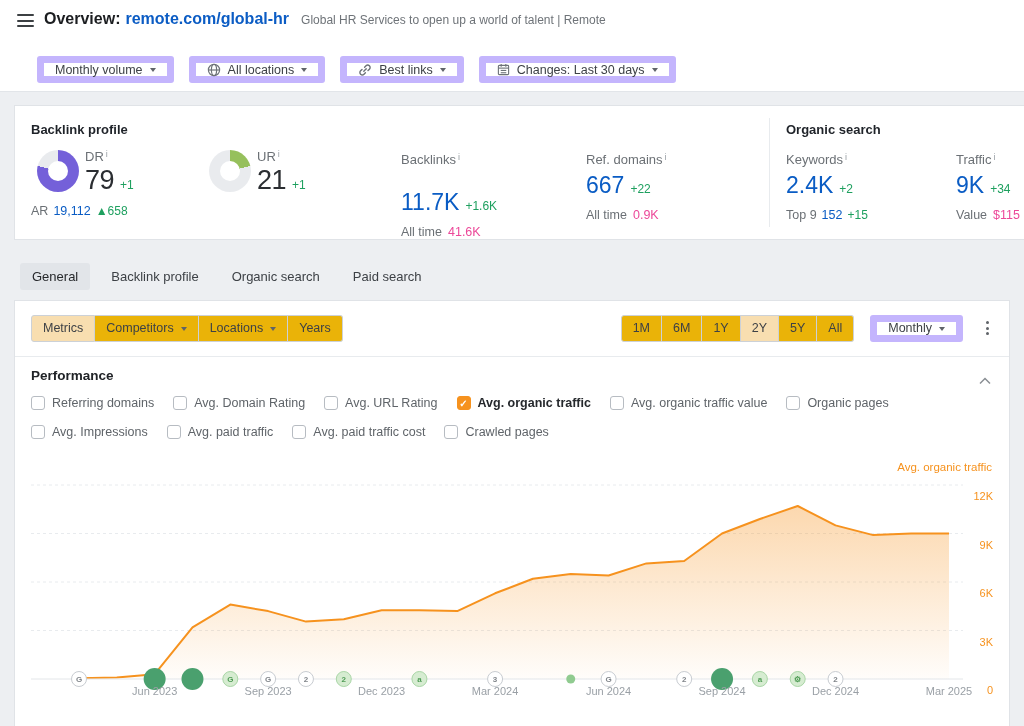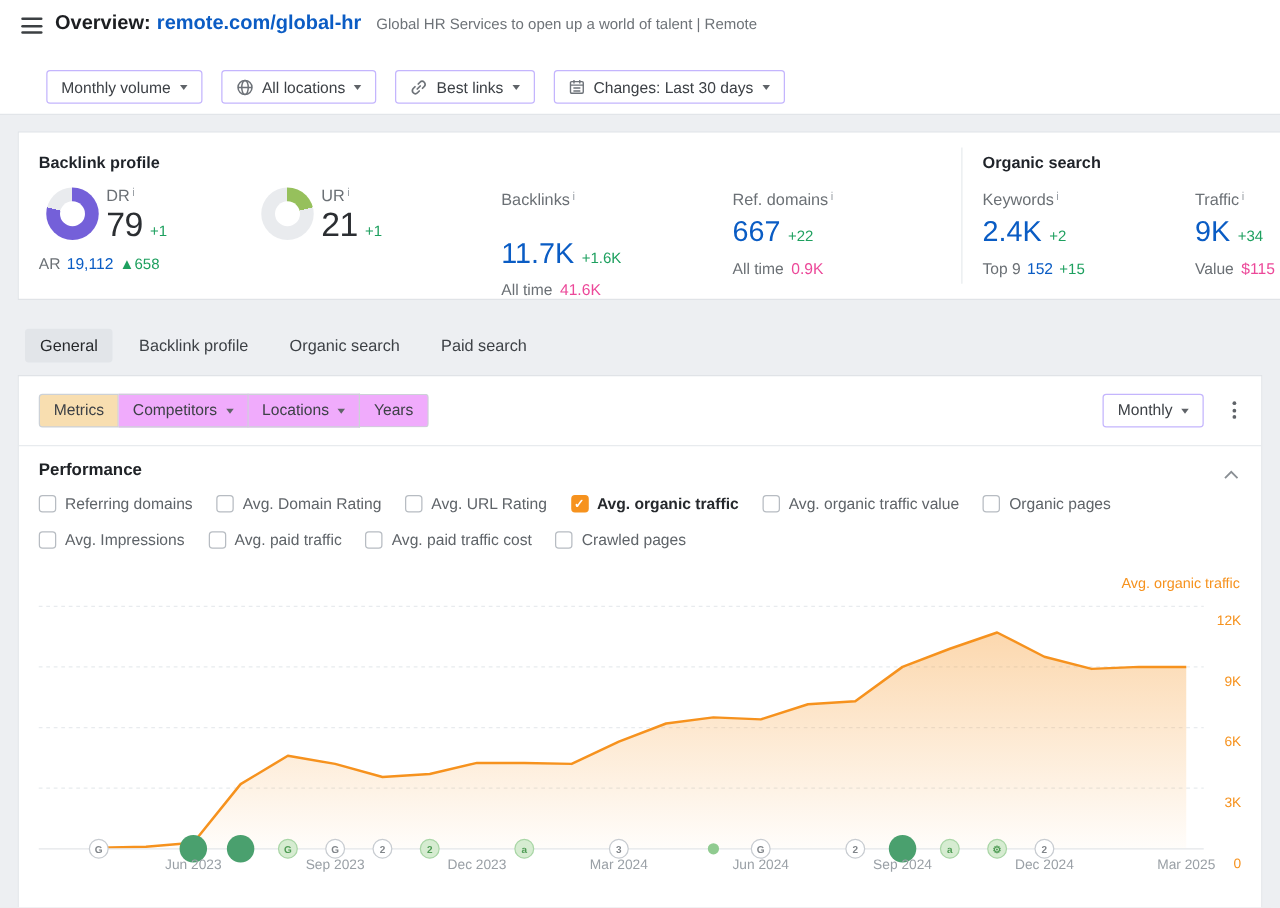--- a/index.html
+++ b/index.html
@@ -11,21 +11,21 @@
   }
   
   .header { position:absolute; left:0; top:0; width:1024px; height:92px; background:#fff; border-bottom:1px solid #e2e5e9; }
   .burger { position:absolute; left:17px; top:14px; width:17px; height:13px; display:flex; flex-direction:column; justify-content:space-between; cursor:pointer; }
   .burger span { display:block; height:2px; background:#3c4043; border-radius:1px; }
   .titlebar { position:absolute; left:44px; top:10px; white-space:nowrap; }
   .title-prefix { font-size:16px; font-weight:bold; color:#1c1e21; }
   .title-link { font-size:16px; font-weight:bold; color:#0b5cc4; margin-left:5px; cursor:pointer; }
   .subtitle { font-size:12px; color:#6e7378; margin-left:12px; }
   .filters { position:absolute; left:37px; top:56px; display:flex; gap:15px; }
-  .fbtn { height:27px; border:1px solid #c4b5fd; border-radius:3px; background:#fff; display:inline-flex; align-items:center; gap:7px; padding:0 11px; font-size:12.5px; color:#3d4146; cursor:pointer; white-space:nowrap; }
+  .fbtn { height:27px; border:7px solid #c4b5fd; border-radius:3px; background:#fff; display:inline-flex; align-items:center; gap:7px; padding:0 11px; font-size:12.5px; color:#3d4146; cursor:pointer; white-space:nowrap; }
   .caret { width:0; height:0; border:3.5px solid transparent; border-top:4.5px solid #5f6368; margin-top:4px; }
   .gicon { display:inline-flex; color:#6d7278; }
   
   .metrics-card { position:absolute; left:14px; top:105px; width:1014px; height:135px; background:#fff; border:1px solid #e0e3e7; }
   .sec-title { position:absolute; font-size:13px; font-weight:bold; color:#1f2329; }
   .m-label { font-size:13px; color:#6b7075; white-space:nowrap; }
   .sup-i { font-size:9px; color:#9aa0a6; position:relative; top:-4px; margin-left:2px; }
   .donut { position:absolute; width:42px; height:42px; border-radius:50%; }
   .donut::after { content:""; position:absolute; inset:11px; background:#fff; border-radius:50%; }
   .big-num { font-size:27px; color:#2b2e32; letter-spacing:-0.5px; }
@@ -38,21 +38,21 @@
   .vdivider { position:absolute; left:754px; top:12px; bottom:12px; width:1px; background:#e8ebee; }
   .abs { position:absolute; }
   
   .tabs { position:absolute; left:20px; top:263px; display:flex; gap:9px; font-size:13px; color:#3d4146; }
   .tab { padding:6px 12px; border-radius:3px; cursor:pointer; white-space:nowrap; }
   .tab.active { background:#e2e5e9; color:#26282b; }
   
   .chart-card { position:absolute; left:14px; top:300px; width:996px; height:434px; background:#fff; border:1px solid #e0e3e7; }
   .toolbar { position:absolute; left:16px; right:14px; top:13px; height:28px; display:flex; justify-content:space-between; align-items:center; }
   .seg { display:flex; }
-  .sbtn { border:1px solid #ccd1d7; border-left-width:0; height:27px; display:flex; align-items:center; gap:7px; padding:0 11px; font-size:12.5px; color:#3d4146; background:#f0abfc; cursor:pointer; white-space:nowrap; }
+  .sbtn { border:1px solid #ccd1d7; border-left-width:0; height:27px; display:flex; align-items:center; gap:7px; padding:0 11px; font-size:12.5px; color:#3d4146; background:#eab308; cursor:pointer; white-space:nowrap; }
   .seg .sbtn:first-child { border-left-width:1px; border-radius:3px 0 0 3px;text-align:center; }
   .seg .sbtn:last-child { border-radius:0 3px 3px 0; }
   .sbtn.active { background:#f8deb0; }
   .tright { display:flex; align-items:center; gap:16px; }
   .kebab { display:flex; flex-direction:column; gap:2.5px; align-items:center; width:16px; cursor:pointer; padding:3px 0; }
   .kebab i { width:3px; height:3px; border-radius:50%; background:#5f6368; }
   .card-divider { position:absolute; left:0; right:0; top:55px; height:1px; background:#e8ebee; }
   .perf-title { position:absolute; left:16px; top:67px; font-size:13.5px; font-weight:bold; color:#202327; }
   .collapse { position:absolute; right:18px; top:70px; cursor:pointer; color:#8a8f94; }
   .cbrow { position:absolute; left:16px; display:flex; gap:19px; align-items:center; font-size:12.5px; color:#5f6469; }
@@ -189,20 +189,28 @@
           </div>
         <div class="sbtn">
             <span>Locations</span>
             <span class="caret"></span>
           </div>
         <div class="sbtn">
             <span>Years</span>
           </div>
       </div>
       <div class="tright">
+        <div class="seg">
+          <div class="sbtn">1M</div>
+          <div class="sbtn">6M</div>
+          <div class="sbtn">1Y</div>
+          <div class="sbtn active">2Y</div>
+          <div class="sbtn">5Y</div>
+          <div class="sbtn">All</div>
+        </div>
         <div class="fbtn">
           <span>Monthly</span>
             <span class="caret"></span>
         </div>
         <div class="kebab">
             <i></i>
             <i></i>
             <i></i>
           </div>
       </div>

